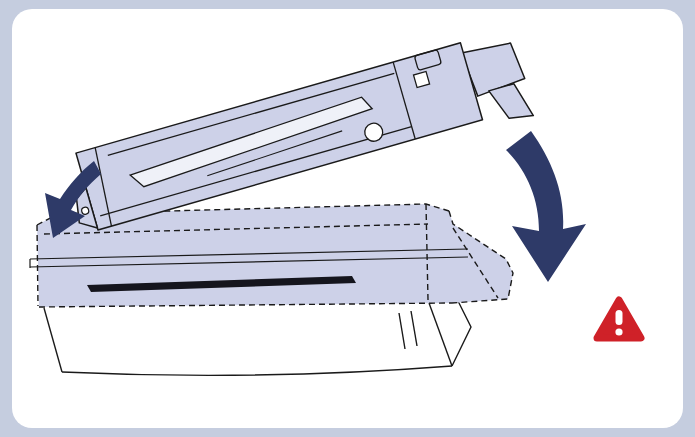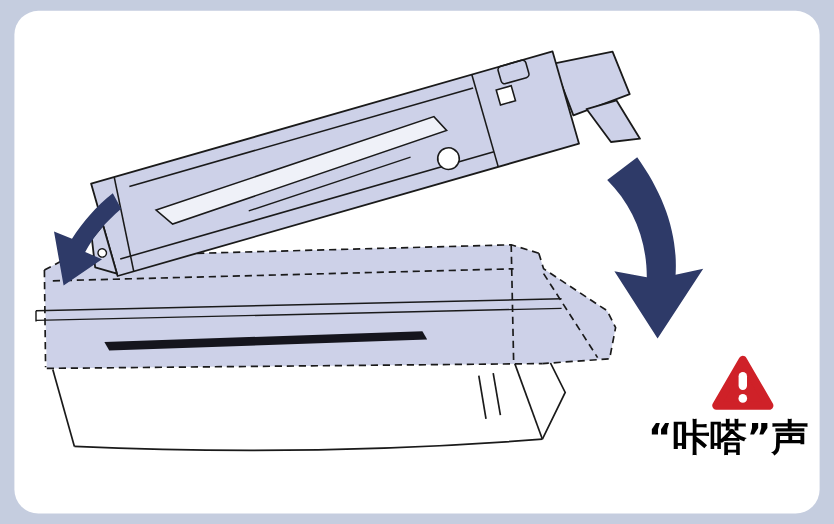--- a/index.html
+++ b/index.html
@@ -84,16 +84,13 @@
     <path d="M94,161 C80,172 69,185 60,199 L45,193 L53,238 L85,216 L71,210 C78,197 88,185 101,174 Z" fill="#2e3a68"></path>
     <path d="M506,150 C527,171 539,199 539,231 L512,226 L548,282 L586,224 L563,229 C565,194 553,162 531,131 Z" fill="#2e3a68"></path>
 
     <g transform="translate(594,294)">
       <path stroke="#cf2128" stroke-width="7" stroke-linejoin="round" d="M25,6 L47,44 L3,44 Z" fill="#cf2128"></path>
       <rect x="21.5" y="16" width="7" height="15" rx="3.5" fill="#ffffff"></rect>
       <circle cx="25" cy="38" r="3.6" fill="#ffffff"></circle>
     </g>
   </svg>
 
-  <div class="caption">
-    <span style="color: rgb(0, 0, 0);">“咔嗒”声</span>
-  </div>
 </div>
 
 </body></html>

